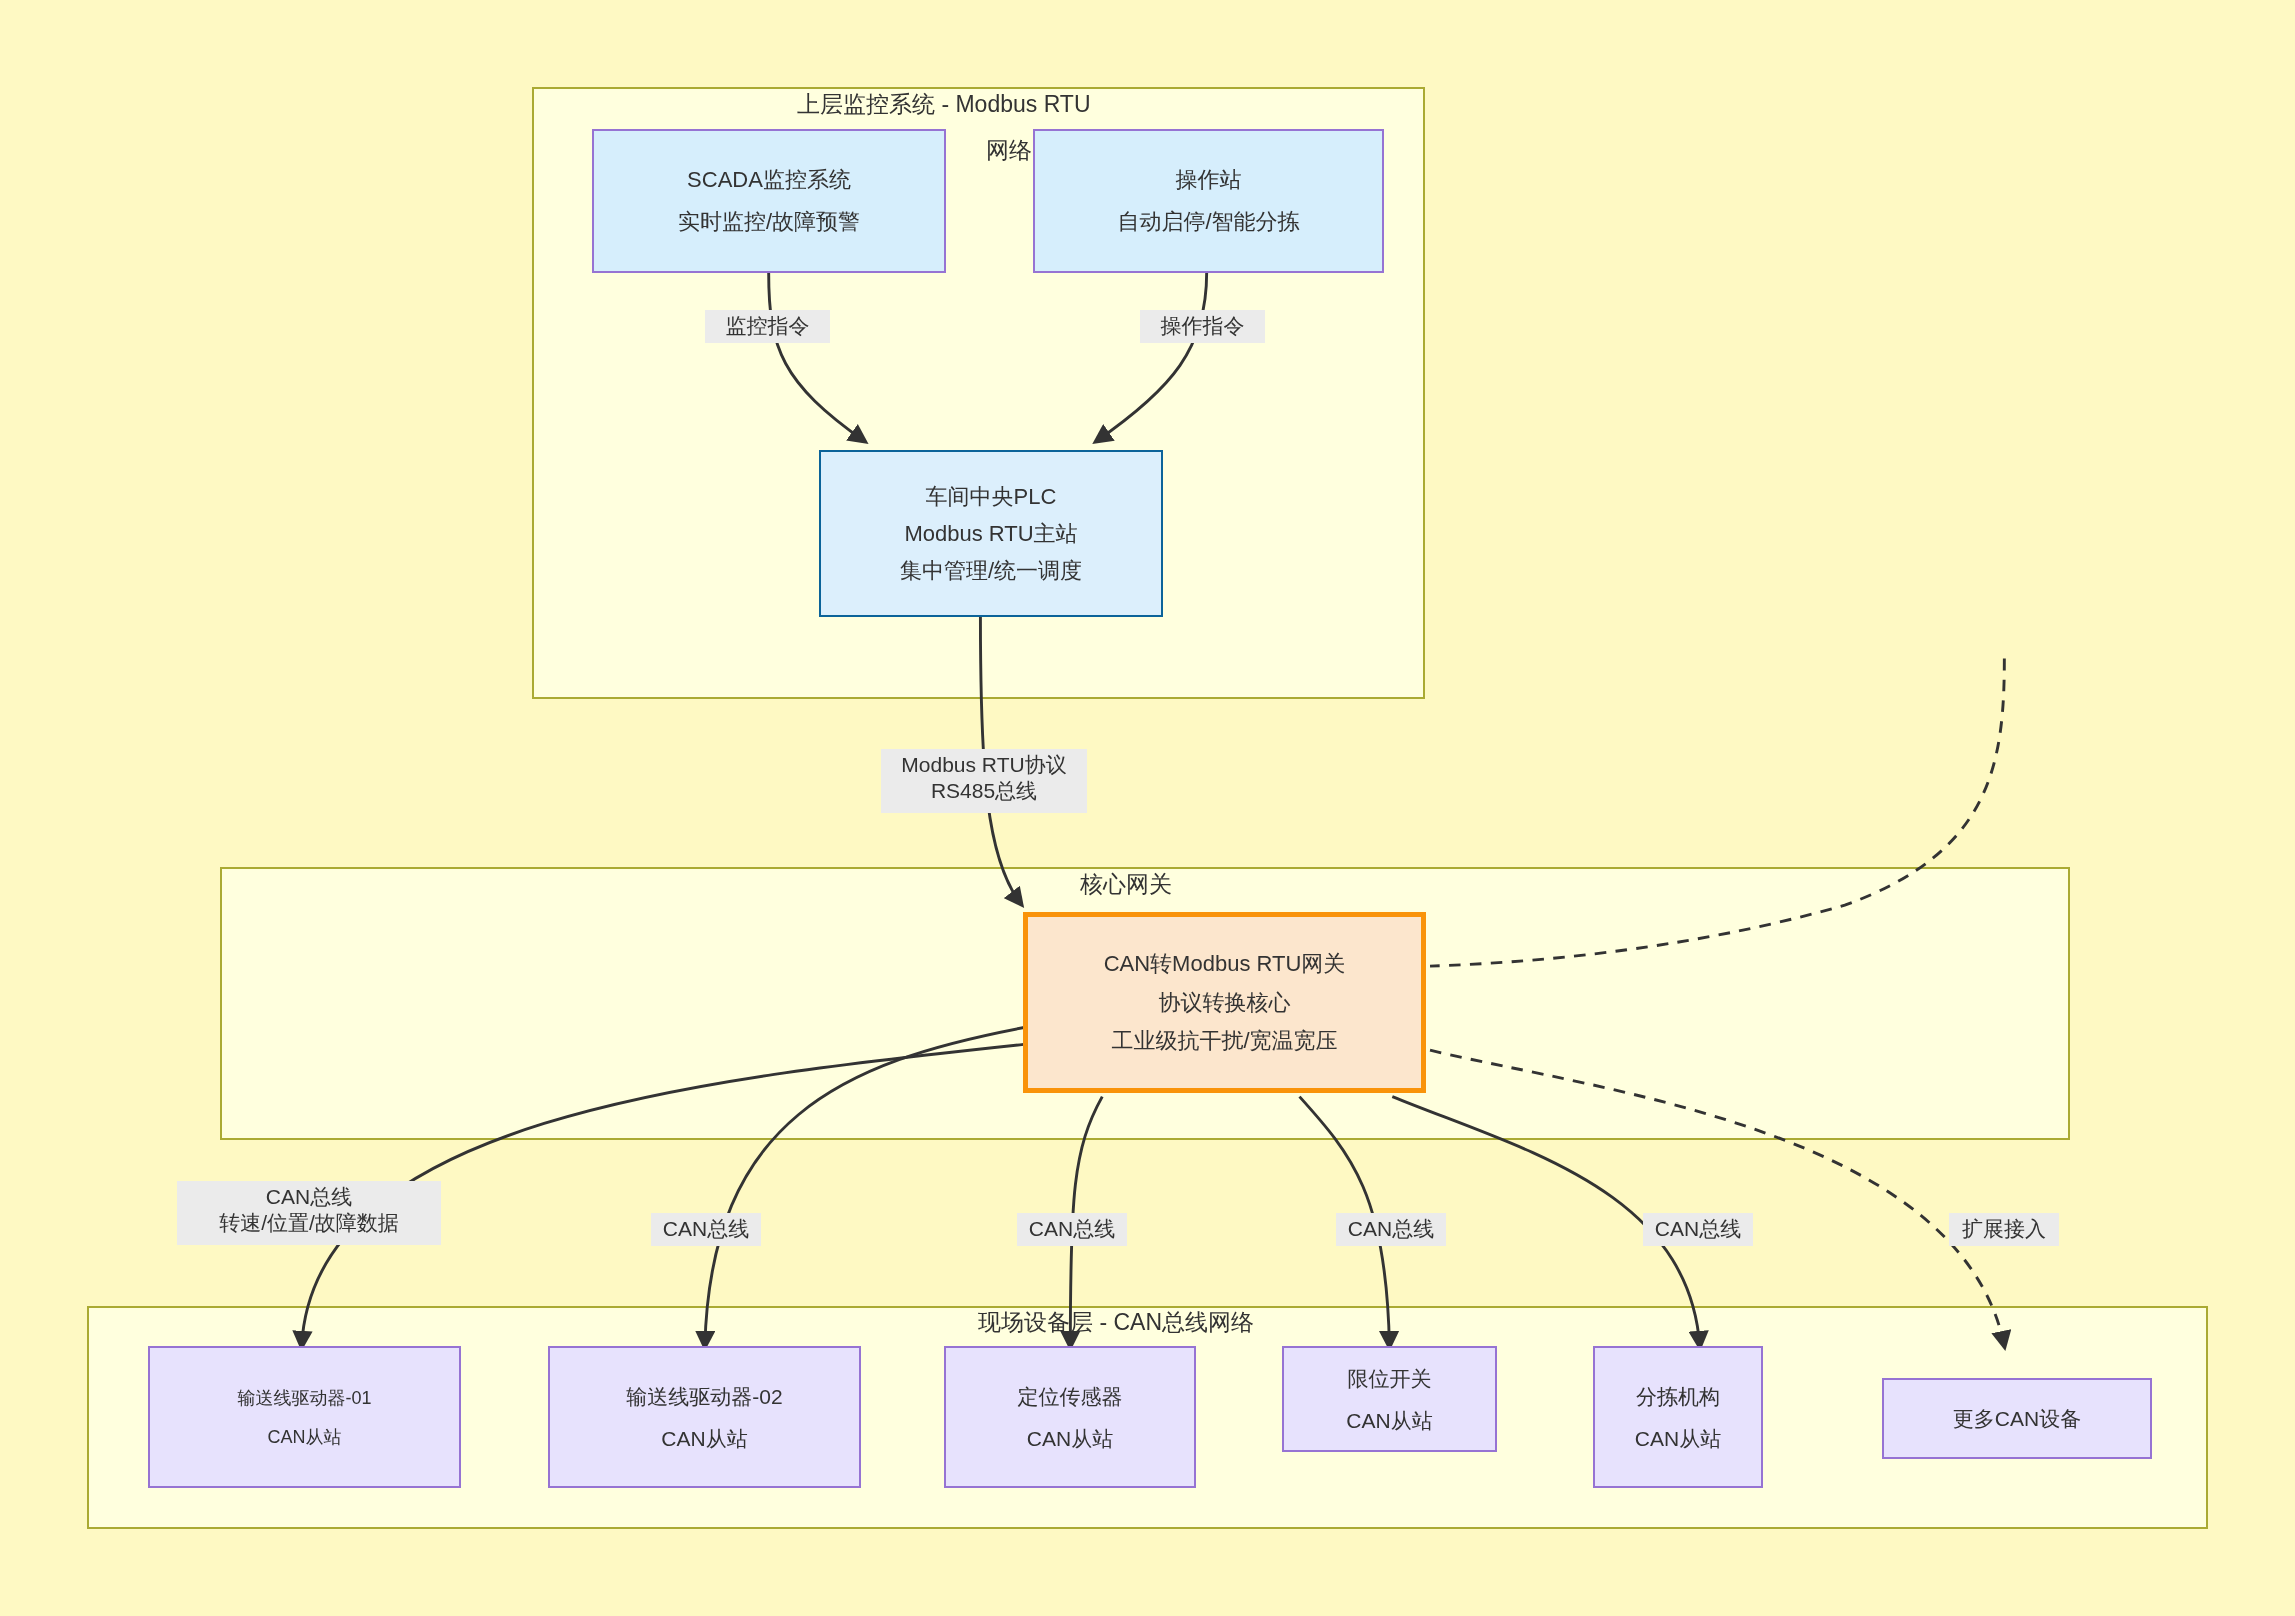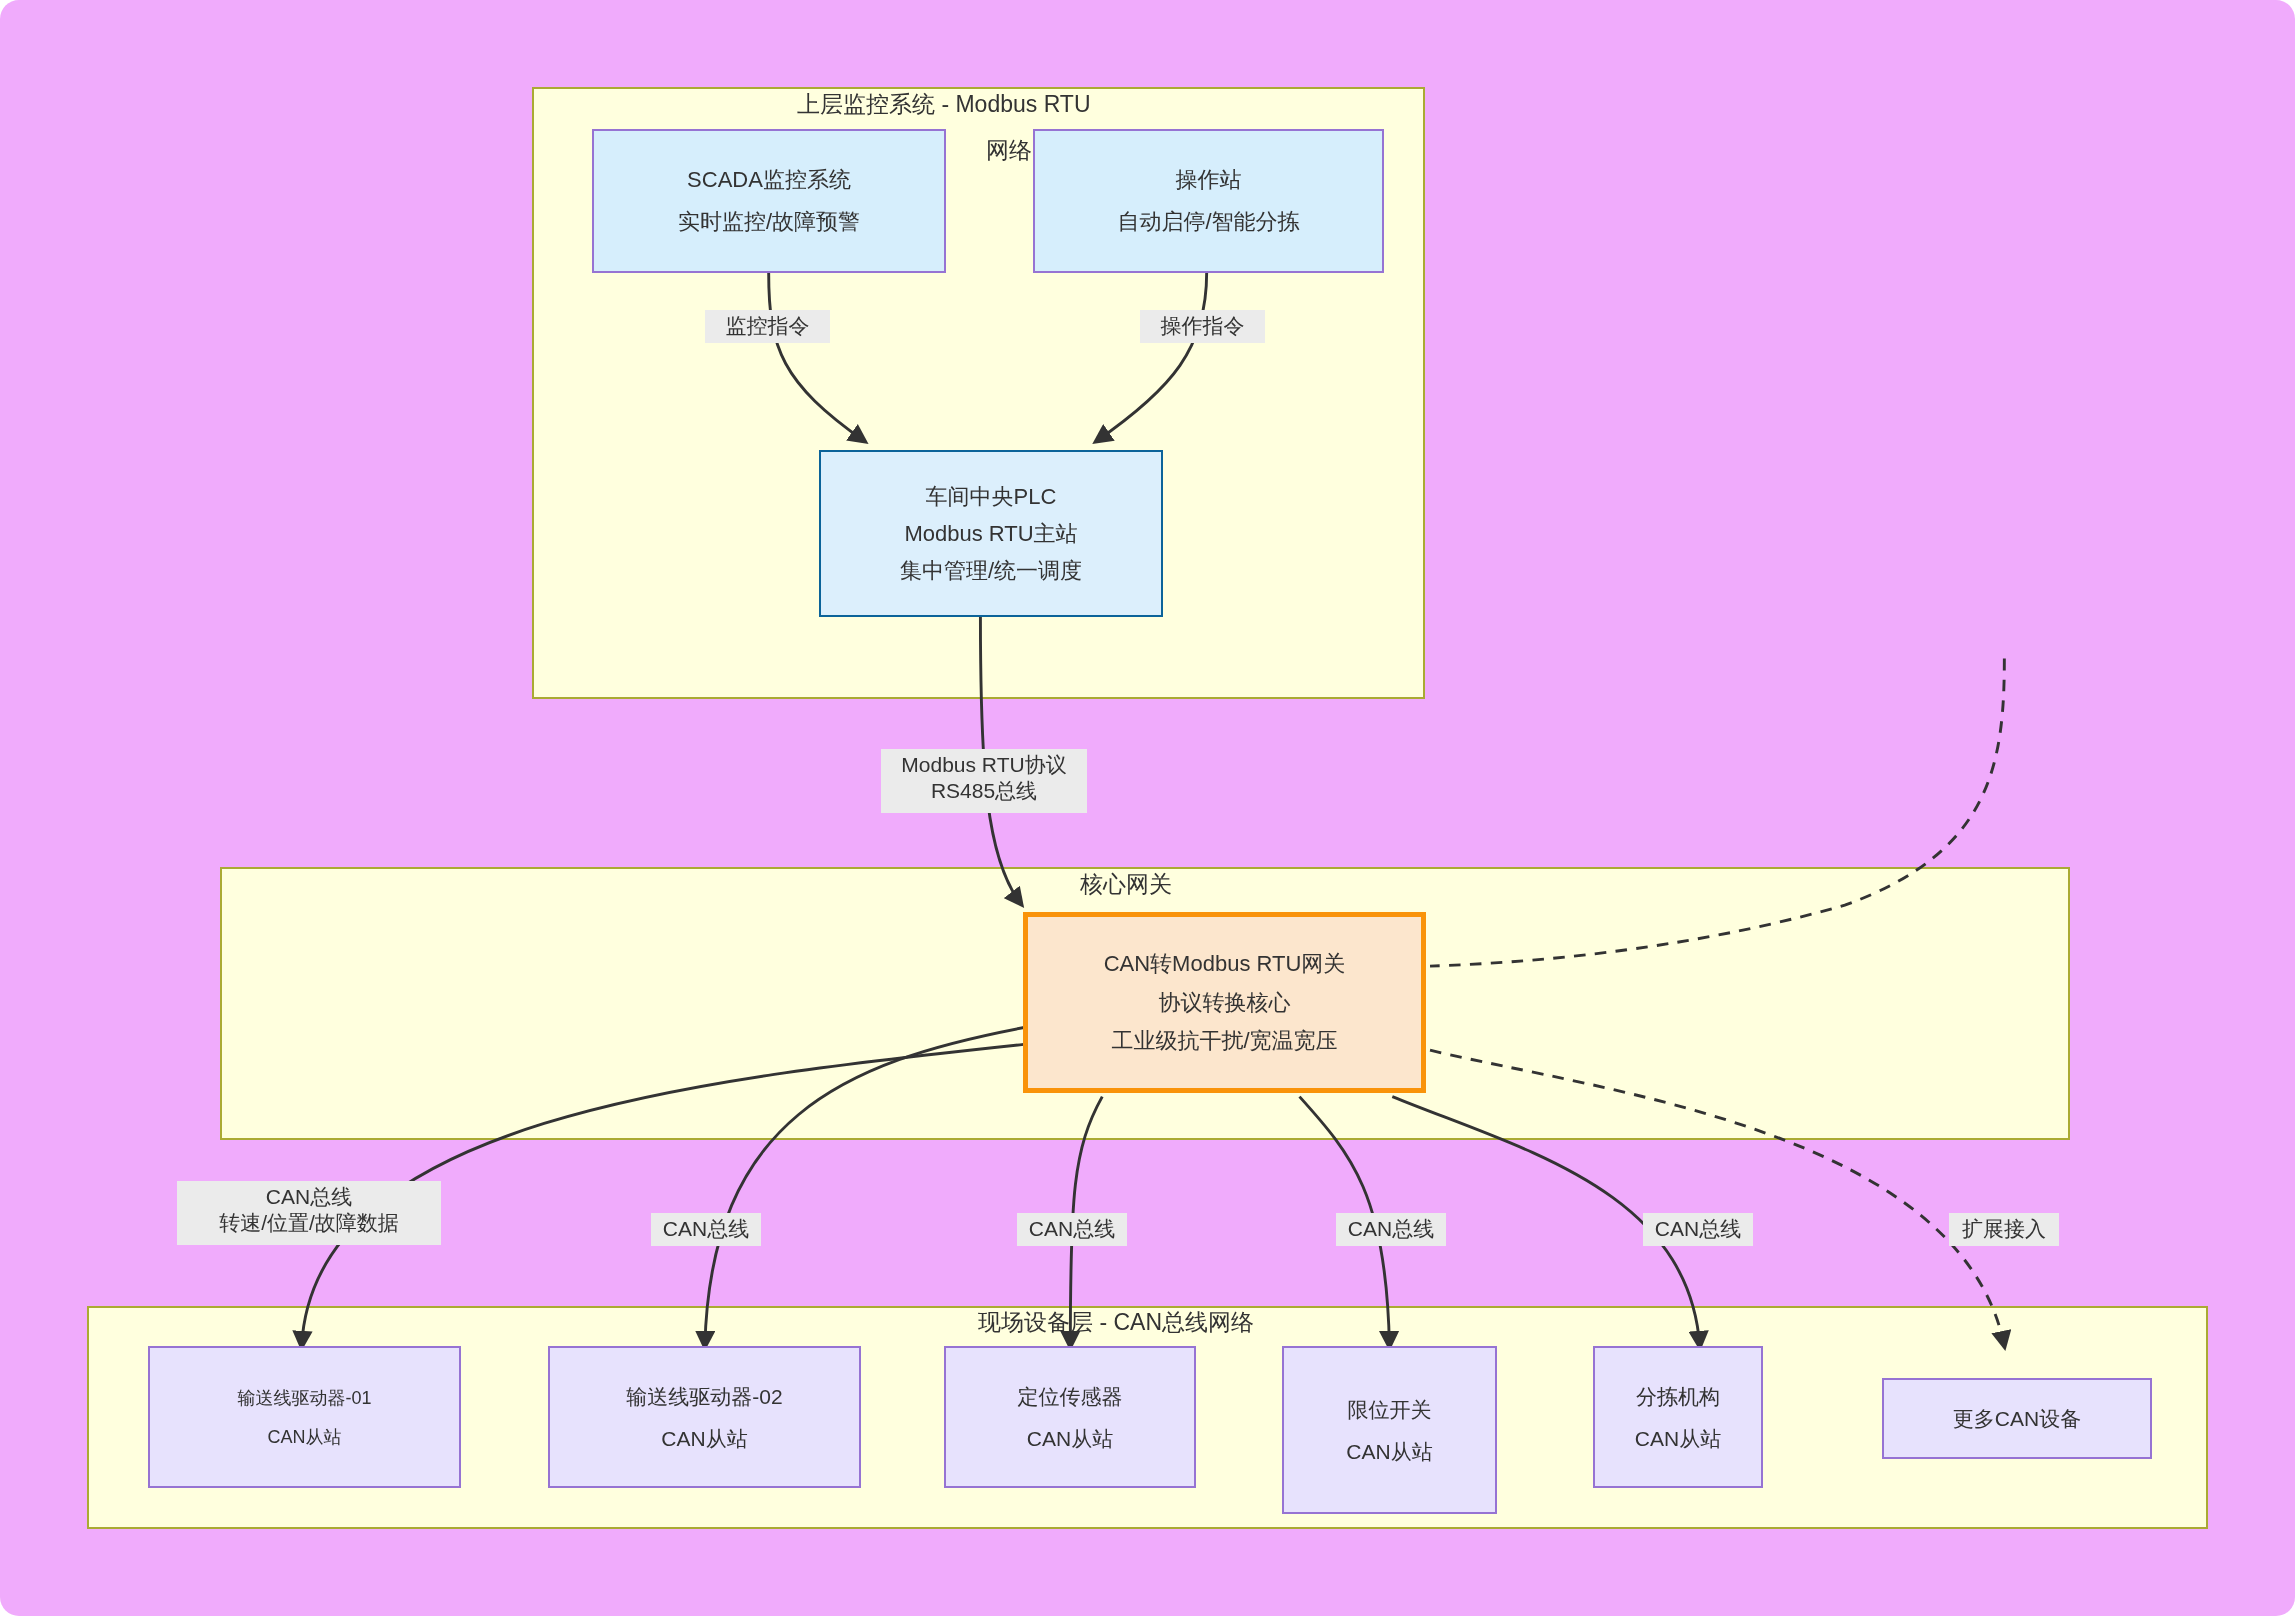--- a/index.html
+++ b/index.html
@@ -1,17 +1,17 @@
 <!DOCTYPE html>
 <html style="font-size:9.3px"><head>
 <meta charset="utf-8">
 <style>
   html,body{margin:0;padding:0;background:#ffffff;}
   body{font-family:"Liberation Sans","DejaVu Sans",sans-serif;}
-  #canvas{position:relative;width:2295px;height:1616px;background:#f0abfc;overflow:hidden;border-radius:19px;}
+  #canvas{position:relative;width:2295px;height:1616px;background:#fef9c3;overflow:hidden;}
   svg#wires{position:absolute;left:0;top:0;width:2295px;height:1616px;pointer-events:none;}
 
   .group-box{position:absolute;background:#ffffde;border:2.3px solid #aaaa33;box-sizing:border-box;}
   .group-title{position:absolute;font-size:23px;color:#333333;white-space:nowrap;}
 
   .node{position:absolute;box-sizing:border-box;display:flex;flex-direction:column;
         align-items:center;justify-content:center;text-align:center;color:#333333;}
   .node .ln{display:block;line-height:1.0;}
 
   .node.blue{background:#d6eefc;border:2.3px solid #9673d3;}
@@ -101,21 +101,21 @@
   <div class="node slave" style="left:548px;top:1346px;width:313px;height:142px;font-size:21px;">
     <span class="ln" style="margin-bottom:21px;">输送线驱动器-02</span>
     <span class="ln">CAN从站</span>
   </div>
 
   <div class="node slave" style="left:944px;top:1346px;width:252px;height:142px;font-size:21px;">
     <span class="ln" style="margin-bottom:21px;">定位传感器</span>
     <span class="ln">CAN从站</span>
   </div>
 
-  <div class="node slave" style="left:1282px;top:1346px;width:215px;height:168px;font-size:21px;">
+  <div class="node slave" style="left:1282px;top:1346px;width:215px;height:106px;font-size:21px;">
     <span class="ln" style="margin-bottom:21px;">限位开关</span>
     <span class="ln">CAN从站</span>
   </div>
 
   <div class="node slave" style="left:1593px;top:1346px;width:170px;height:142px;font-size:21px;">
     <span class="ln" style="margin-bottom:21px;">分拣机构</span>
     <span class="ln">CAN从站</span>
   </div>
 
   <div class="node slave" style="left:1882px;top:1378px;width:270px;height:81px;font-size:21px;">

